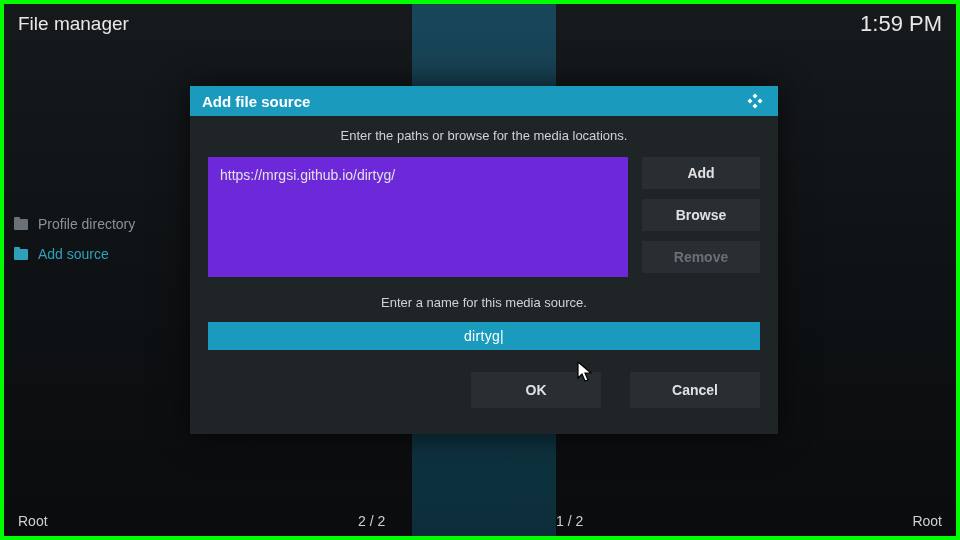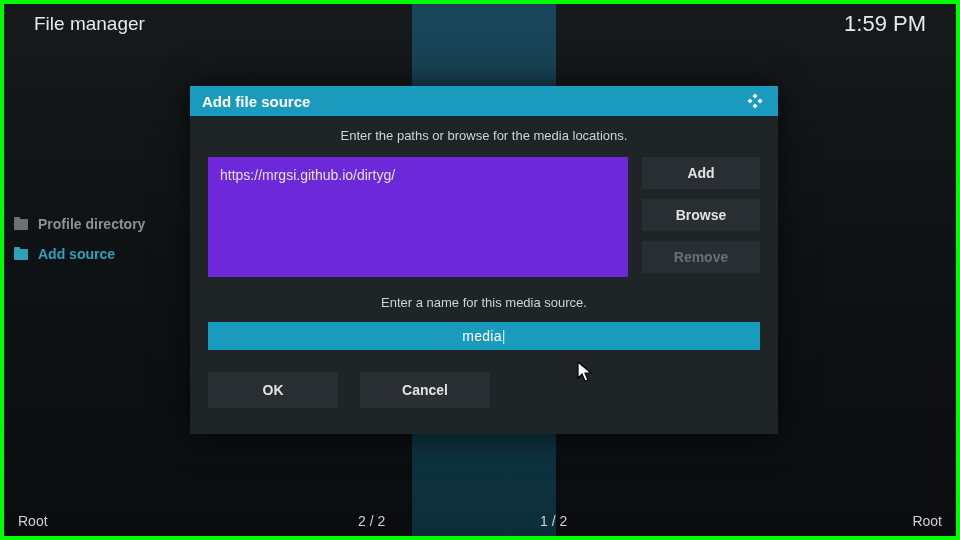--- a/index.html
+++ b/index.html
@@ -31,21 +31,21 @@
     width: 144px;
     background: linear-gradient(to bottom, #1b6a8a 0%, #0d4a5e 100%);
     opacity: 0.55;
   }
   .header {
     position: absolute;
     top: 0; left: 0; right: 0;
     height: 40px;
     display: flex;
     align-items: center;
-    padding: 0 30px;
+    padding: 0 14px;
   }
   .header-title {
     font-size: 19px;
     font-weight: 300;
     color: #e8e8e8;
     flex: 1;
   }
   .clock {
     font-size: 22px;
     font-weight: 300;
@@ -58,21 +58,20 @@
     display: flex;
     flex-direction: column;
     gap: 14px;
   }
   .side-item {
     display: flex;
     align-items: center;
     gap: 10px;
     font-size: 14px;
     color: #8a9298;
-    font-weight: bold;
   }
   .side-item.active { color: #2fa0b8; }
   .folder-icon {
     width: 14px; height: 11px;
     background: #6a7278;
     border-radius: 1px;
     position: relative;
   }
   .folder-icon::before {
     content: '';
@@ -159,41 +158,41 @@
     background: #1a9bbd;
     color: #fff;
     font-size: 14px;
     text-align: center;
     padding: 6px 0;
     margin-bottom: 22px;
     letter-spacing: 0.3px;
   }
   .bottom-btns {
     display: flex;
-    justify-content: flex-start;
-    gap: 22px;
+    justify-content: flex-end;
+    gap: 29px;
   }
   .bottom-btns .btn {
     width: 130px;
     padding: 10px 0;
   }
   .footer {
     position: absolute;
     left: 0; right: 0; bottom: 0;
     height: 30px;
     display: flex;
     align-items: center;
     font-size: 14px;
     color: #d0d0d0;
     padding: 0 14px;
   }
   .foot-left { position: absolute; left: 14px; }
   .foot-right { position: absolute; right: 14px; }
   .foot-p1 { position: absolute; left: 354px; }
-  .foot-p2 { position: absolute; left: 536px; }
+  .foot-p2 { position: absolute; left: 552px; }
   .cursor {
     position: absolute;
     left: 573px;
     top: 357px;
     width: 18px; height: 24px;
     pointer-events: none;
   }
 </style>
 </head>
 <body>
@@ -238,21 +237,21 @@
           <span>https://mrgsi.github.io/dirtyg/</span>
         </div>
         <div class="side-btns">
           <div class="btn">Add</div>
           <div class="btn">Browse</div>
           <div class="btn disabled">Remove</div>
         </div>
       </div>
       <div class="instr2">Enter a name for this media source.</div>
       <div class="name-input">
-        <span>media|</span>
+        <span>dirtyg|</span>
       </div>
       <div class="bottom-btns">
         <div class="btn">OK</div>
         <div class="btn">Cancel</div>
       </div>
     </div>
   </div>
 
   <div class="footer">
     <span class="foot-left">Root</span>

